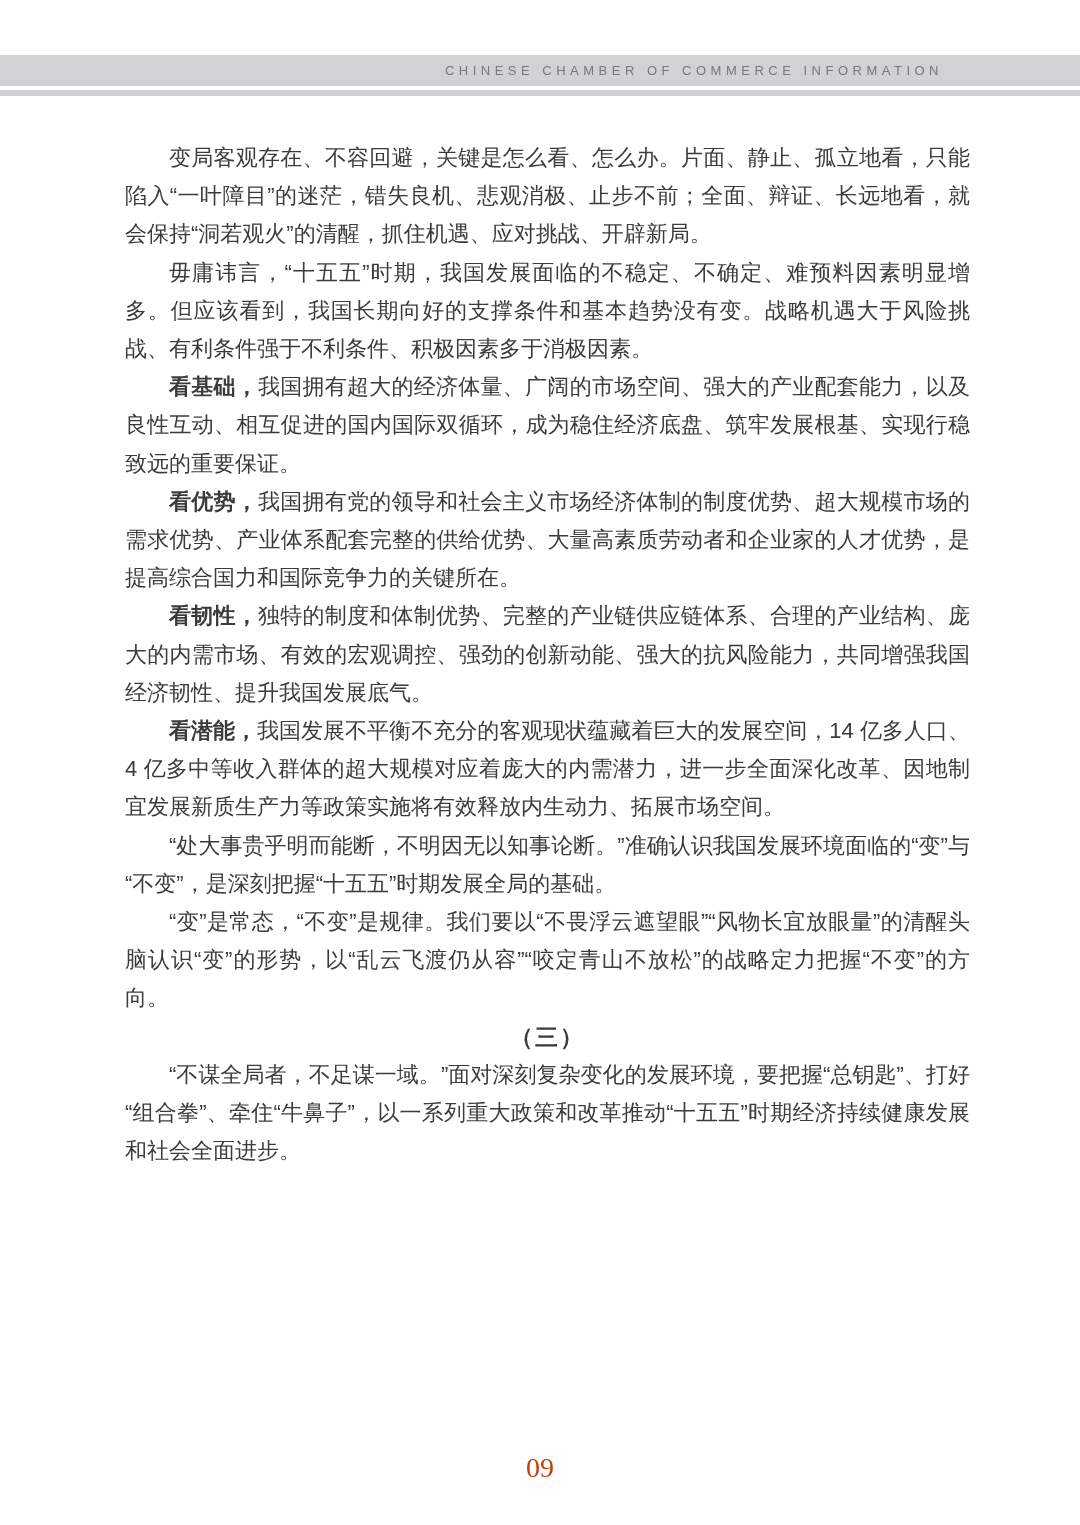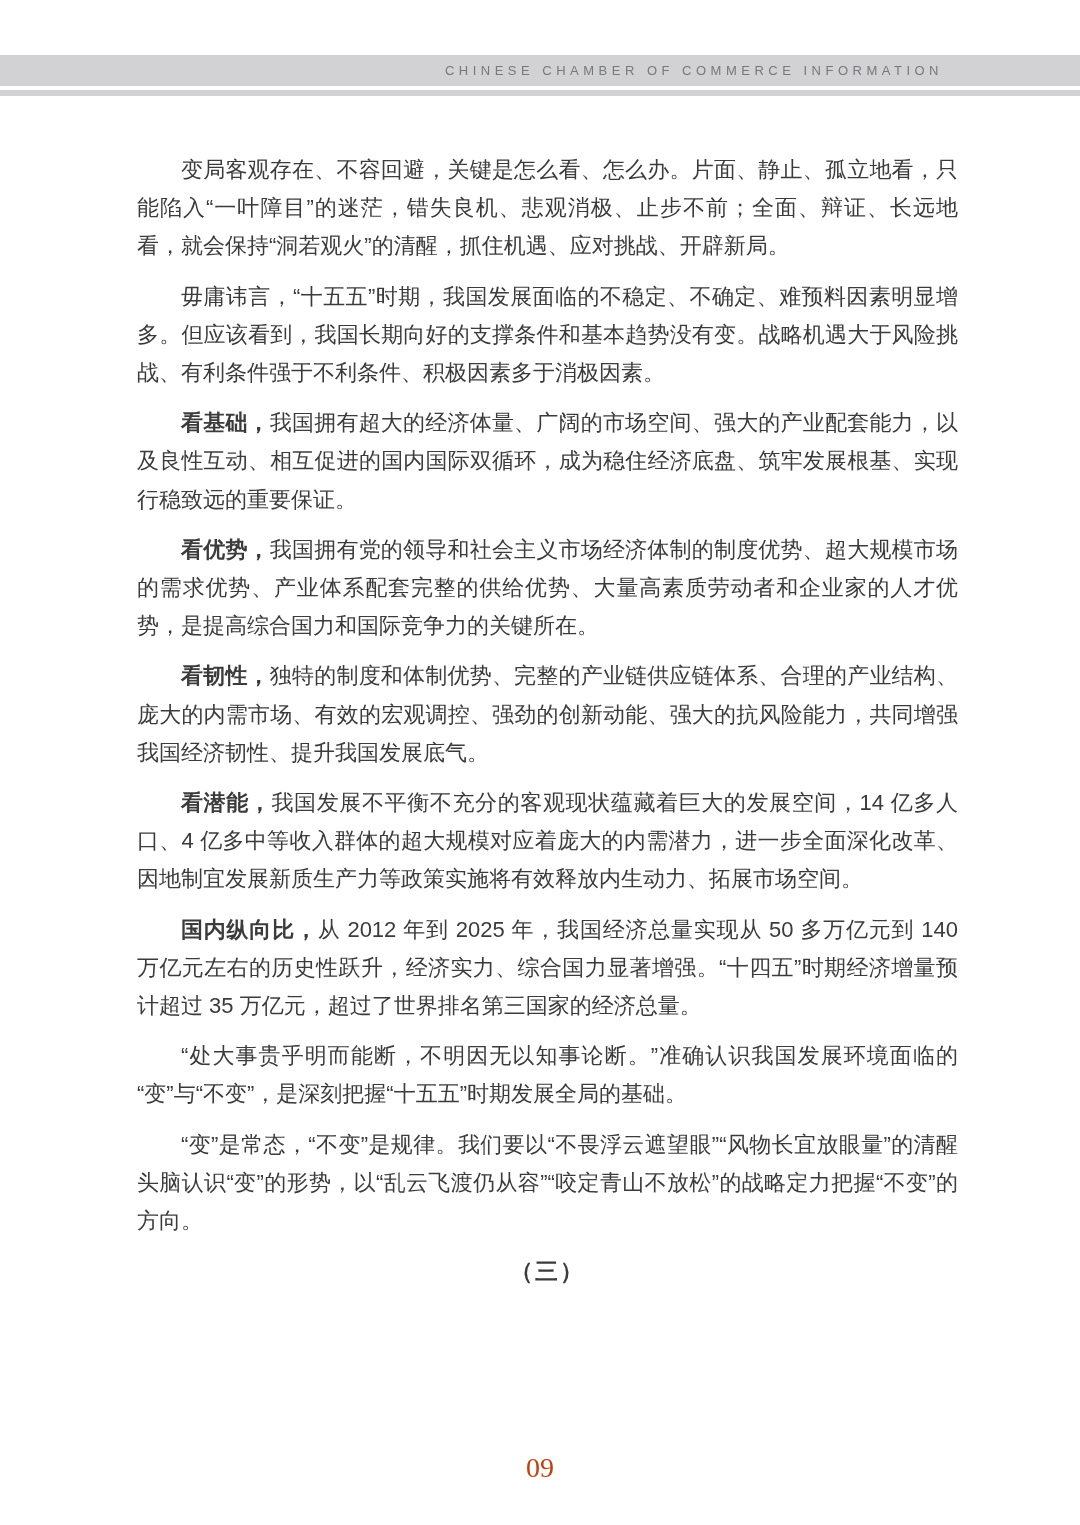--- a/index.html
+++ b/index.html
@@ -48,21 +48,21 @@
     position: absolute;
     top: 139px;
     left: 125px;
     width: 845px;
     color: #3b3b3b;
     font-size: 22px;
     line-height: 38.2px;
     text-align: justify;
   }
   .content p {
-    margin: 12px;
+    margin: 0;
     padding: 0;
     text-indent: 2em;
   }
   .content p .lead {
     font-weight: bold;
   }
   .section-heading {
     text-align: center;
     text-indent: 0 !important;
     font-size: 23px;
@@ -89,19 +89,19 @@
 </div>
 <div class="banner-thin"></div>
 
 <div class="content">
   <p><b class="lead"></b><span>变局客观存在、不容回避，关键是怎么看、怎么办。片面、静止、孤立地看，只能陷入“一叶障目”的迷茫，错失良机、悲观消极、止步不前；全面、辩证、长远地看，就会保持“洞若观火”的清醒，抓住机遇、应对挑战、开辟新局。</span></p>
   <p><b class="lead"></b><span>毋庸讳言，“十五五”时期，我国发展面临的不稳定、不确定、难预料因素明显增多。但应该看到，我国长期向好的支撑条件和基本趋势没有变。战略机遇大于风险挑战、有利条件强于不利条件、积极因素多于消极因素。</span></p>
   <p><b class="lead">看基础，</b><span>我国拥有超大的经济体量、广阔的市场空间、强大的产业配套能力，以及良性互动、相互促进的国内国际双循环，成为稳住经济底盘、筑牢发展根基、实现行稳致远的重要保证。</span></p>
   <p><b class="lead">看优势，</b><span>我国拥有党的领导和社会主义市场经济体制的制度优势、超大规模市场的需求优势、产业体系配套完整的供给优势、大量高素质劳动者和企业家的人才优势，是提高综合国力和国际竞争力的关键所在。</span></p>
   <p><b class="lead">看韧性，</b><span>独特的制度和体制优势、完整的产业链供应链体系、合理的产业结构、庞大的内需市场、有效的宏观调控、强劲的创新动能、强大的抗风险能力，共同增强我国经济韧性、提升我国发展底气。</span></p>
   <p><b class="lead">看潜能，</b><span>我国发展不平衡不充分的客观现状蕴藏着巨大的发展空间，14 亿多人口、4 亿多中等收入群体的超大规模对应着庞大的内需潜力，进一步全面深化改革、因地制宜发展新质生产力等政策实施将有效释放内生动力、拓展市场空间。</span></p>
-  <p><b class="lead">国内纵向比，</b><span>从 2012 年到 2025 年，我国经济总量实现从 50 多万亿元到 140 万亿元左右的历史性跃升，经济实力、综合国力显著增强。“十四五”时期经济增量预计超过 35 万亿元，超过了世界排名第三国家的经济总量。</span></p>
   <p><b class="lead"></b><span>“处大事贵乎明而能断，不明因无以知事论断。”准确认识我国发展环境面临的“变”与“不变”，是深刻把握“十五五”时期发展全局的基础。</span></p>
   <p><b class="lead"></b><span>“变”是常态，“不变”是规律。我们要以“不畏浮云遮望眼”“风物长宜放眼量”的清醒头脑认识“变”的形势，以“乱云飞渡仍从容”“咬定青山不放松”的战略定力把握“不变”的方向。</span></p>
   <p class="section-heading">（三）</p>
+  <p><b class="lead"></b><span>“不谋全局者，不足谋一域。”面对深刻复杂变化的发展环境，要把握“总钥匙”、打好“组合拳”、牵住“牛鼻子”，以一系列重大政策和改革推动“十五五”时期经济持续健康发展和社会全面进步。</span></p>
 </div>
 
 <div class="page-number">09</div>
 
 </body></html>

